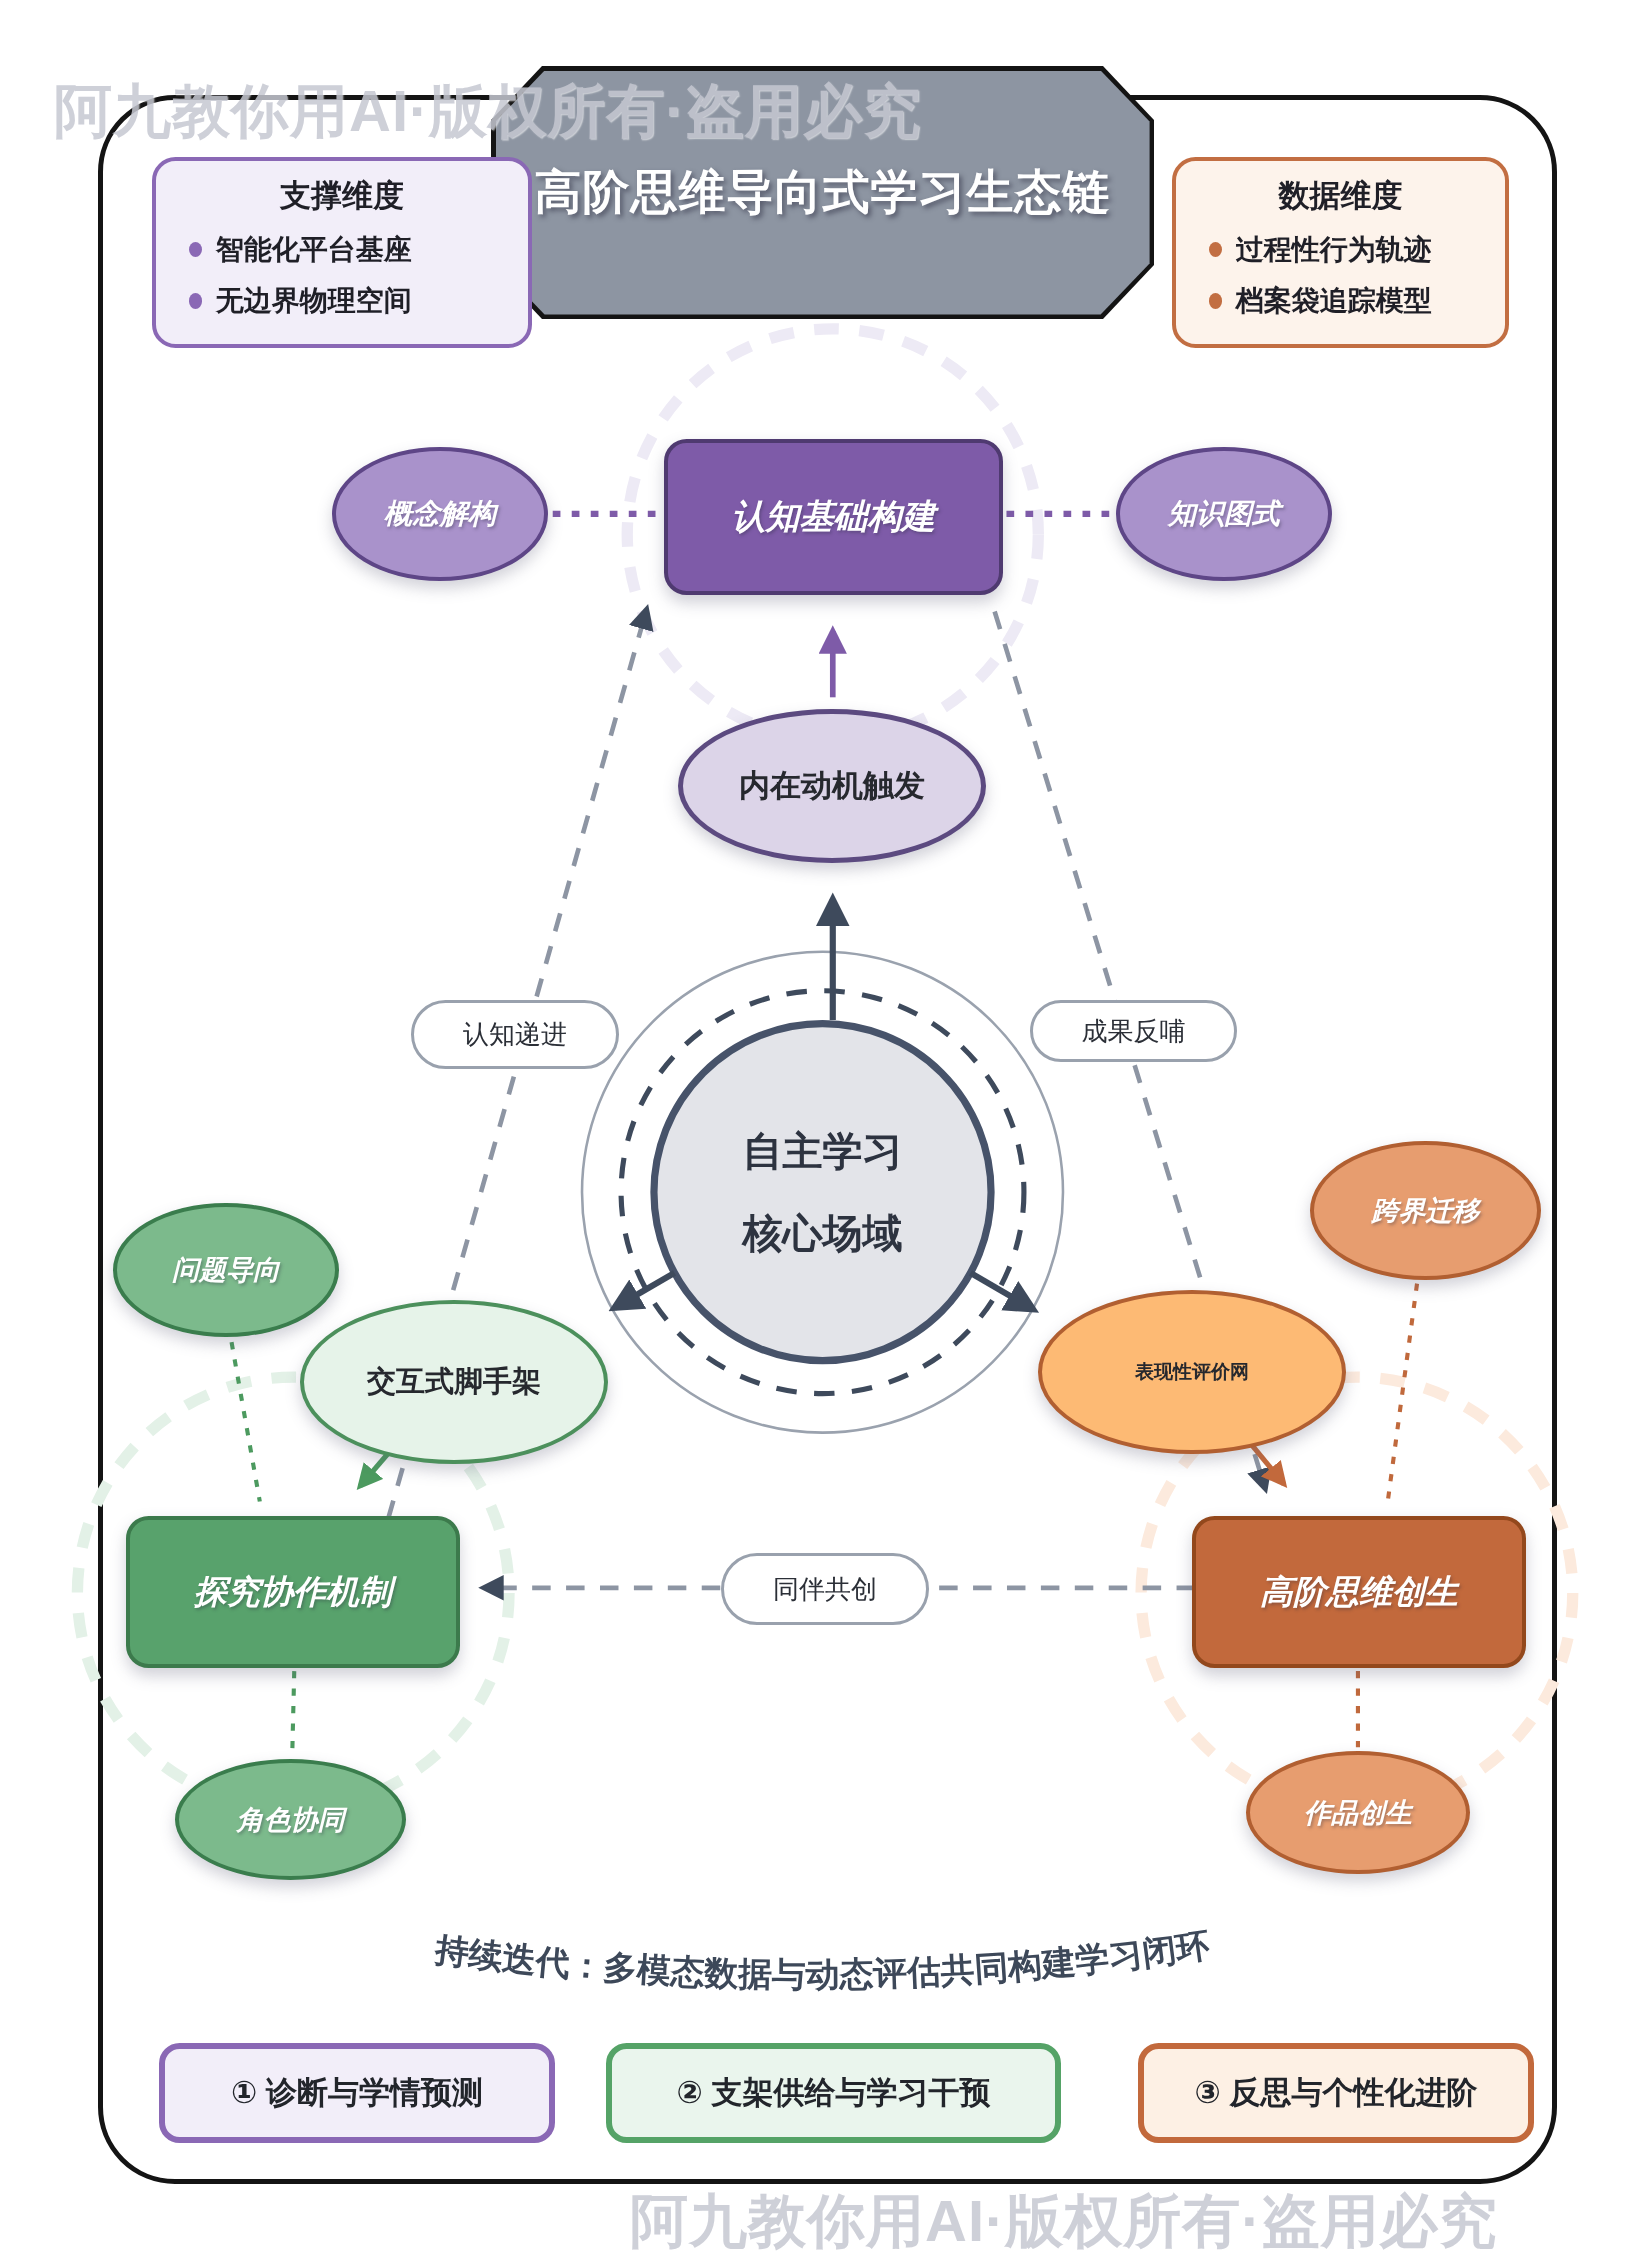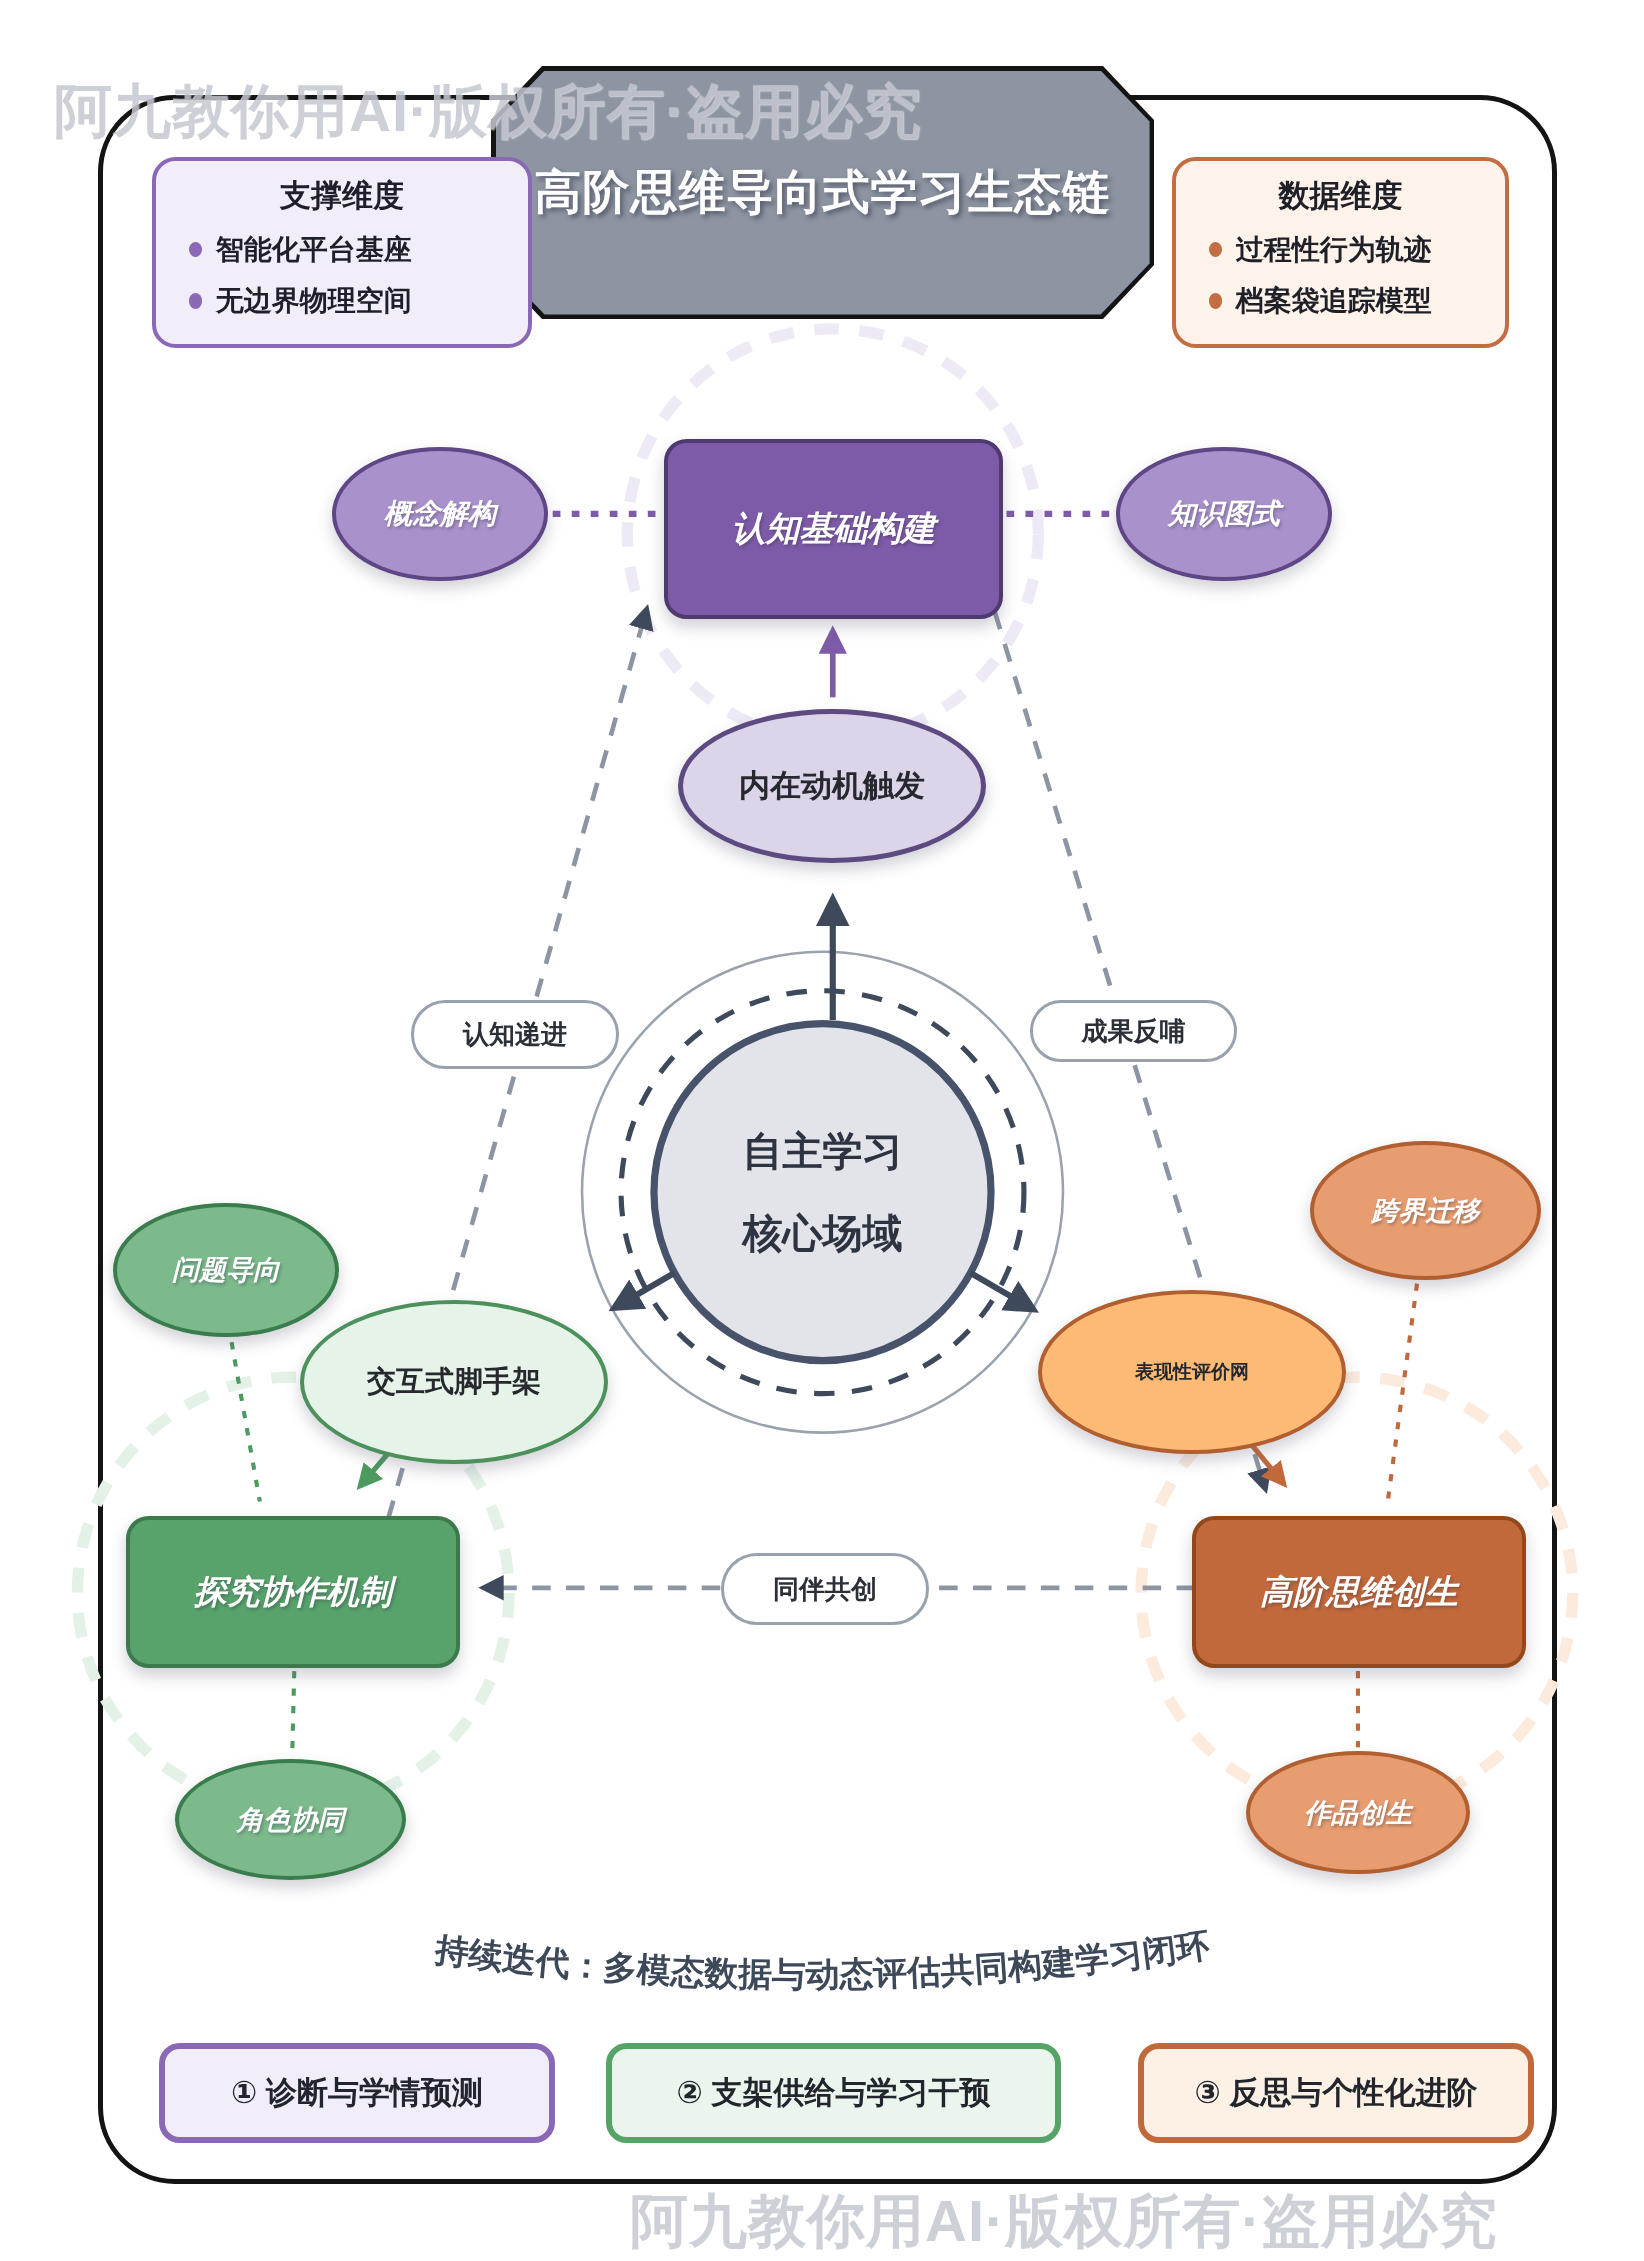--- a/index.html
+++ b/index.html
@@ -31,27 +31,27 @@
   .dim-label{font-size:28px;font-weight:600;color:#1f1f27;white-space:nowrap;}
   
   .node{z-index:10;display:flex;align-items:center;justify-content:center;box-sizing:border-box;
         text-align:center;white-space:nowrap;}
   .shadow{box-shadow:0 7.2px 14.4px rgba(90,90,115,.28);}
   .ell{border-radius:50%;}
   .rrect{border-radius:22.6px;}
   .wtext{color:#ffffff;font-weight:800;text-shadow:1.5px 2.1px 3.1px rgba(40,40,60,.35);font-style:italic;}
   .dtext{color:#26282e;font-weight:800;}
   
-  .n-cognition{left:664px;top:439px;width:339px;height:180px;background:#7e5ba8;border:4.6px solid #4f3a70;font-size:34px;}
+  .n-cognition{left:664px;top:439px;width:339px;height:156px;background:#7e5ba8;border:4.6px solid #4f3a70;font-size:34px;}
   .n-concept{left:332px;top:447px;width:216px;height:134px;background:#a992cb;border:4.1px solid #5e4687;font-size:28px;}
   .n-schema{left:1116px;top:447px;width:216px;height:134px;background:#a992cb;border:4.1px solid #5e4687;font-size:28px;}
   .n-motivation{left:678px;top:709px;width:308px;height:154px;background:#dcd4e8;border:5.7px solid #5c4a80;font-size:31px;}
   .n-core{left:653px;top:1038px;width:339px;height:308px;flex-direction:column;gap:27px;z-index:10;}
   .core-line{font-size:40px;font-weight:800;color:#2d3340;}
-  .pill{background:#ffffff;border:3.6px solid #99a1ad;border-radius:513px;font-size:26px;font-weight:700;color:#2b2f37;z-index:10;}
+  .pill{background:#ffffff;border:3.6px solid #99a1ad;border-radius:513px;font-size:26px;font-weight:400;color:#2b2f37;z-index:10;}
   .p-progression{left:411px;top:1000px;width:208px;height:69px;}
   .p-feedback{left:1030px;top:1000px;width:207px;height:62px;}
   .p-peer{left:721px;top:1553px;width:208px;height:72px;}
   .n-problem{left:113px;top:1203px;width:226px;height:134px;background:#7cba8c;border:4.1px solid #3a7d4d;font-size:27px;}
   .n-scaffold{left:300px;top:1300px;width:308px;height:164px;background:#e6f3e9;border:4.6px solid #4c905c;font-size:29px;}
   .n-inquiry{left:126px;top:1516px;width:334px;height:152px;background:#58a26c;border:4.6px solid #3c7a4c;font-size:33px;}
   .n-role{left:175px;top:1759px;width:231px;height:121px;background:#7cba8c;border:4.1px solid #3a7d4d;font-size:27px;}
   .n-transfer{left:1310px;top:1141px;width:231px;height:139px;background:#e79d6f;border:4.1px solid #b15f31;font-size:27px;}
   .n-evaluation{left:1038px;top:1290px;width:308px;height:164px;background:#fdba74;border:4.6px solid #b15f31;font-size:19px;}
   .n-creation{left:1192px;top:1516px;width:334px;height:152px;background:#c2693c;border:4.6px solid #93481c;font-size:33px;}

